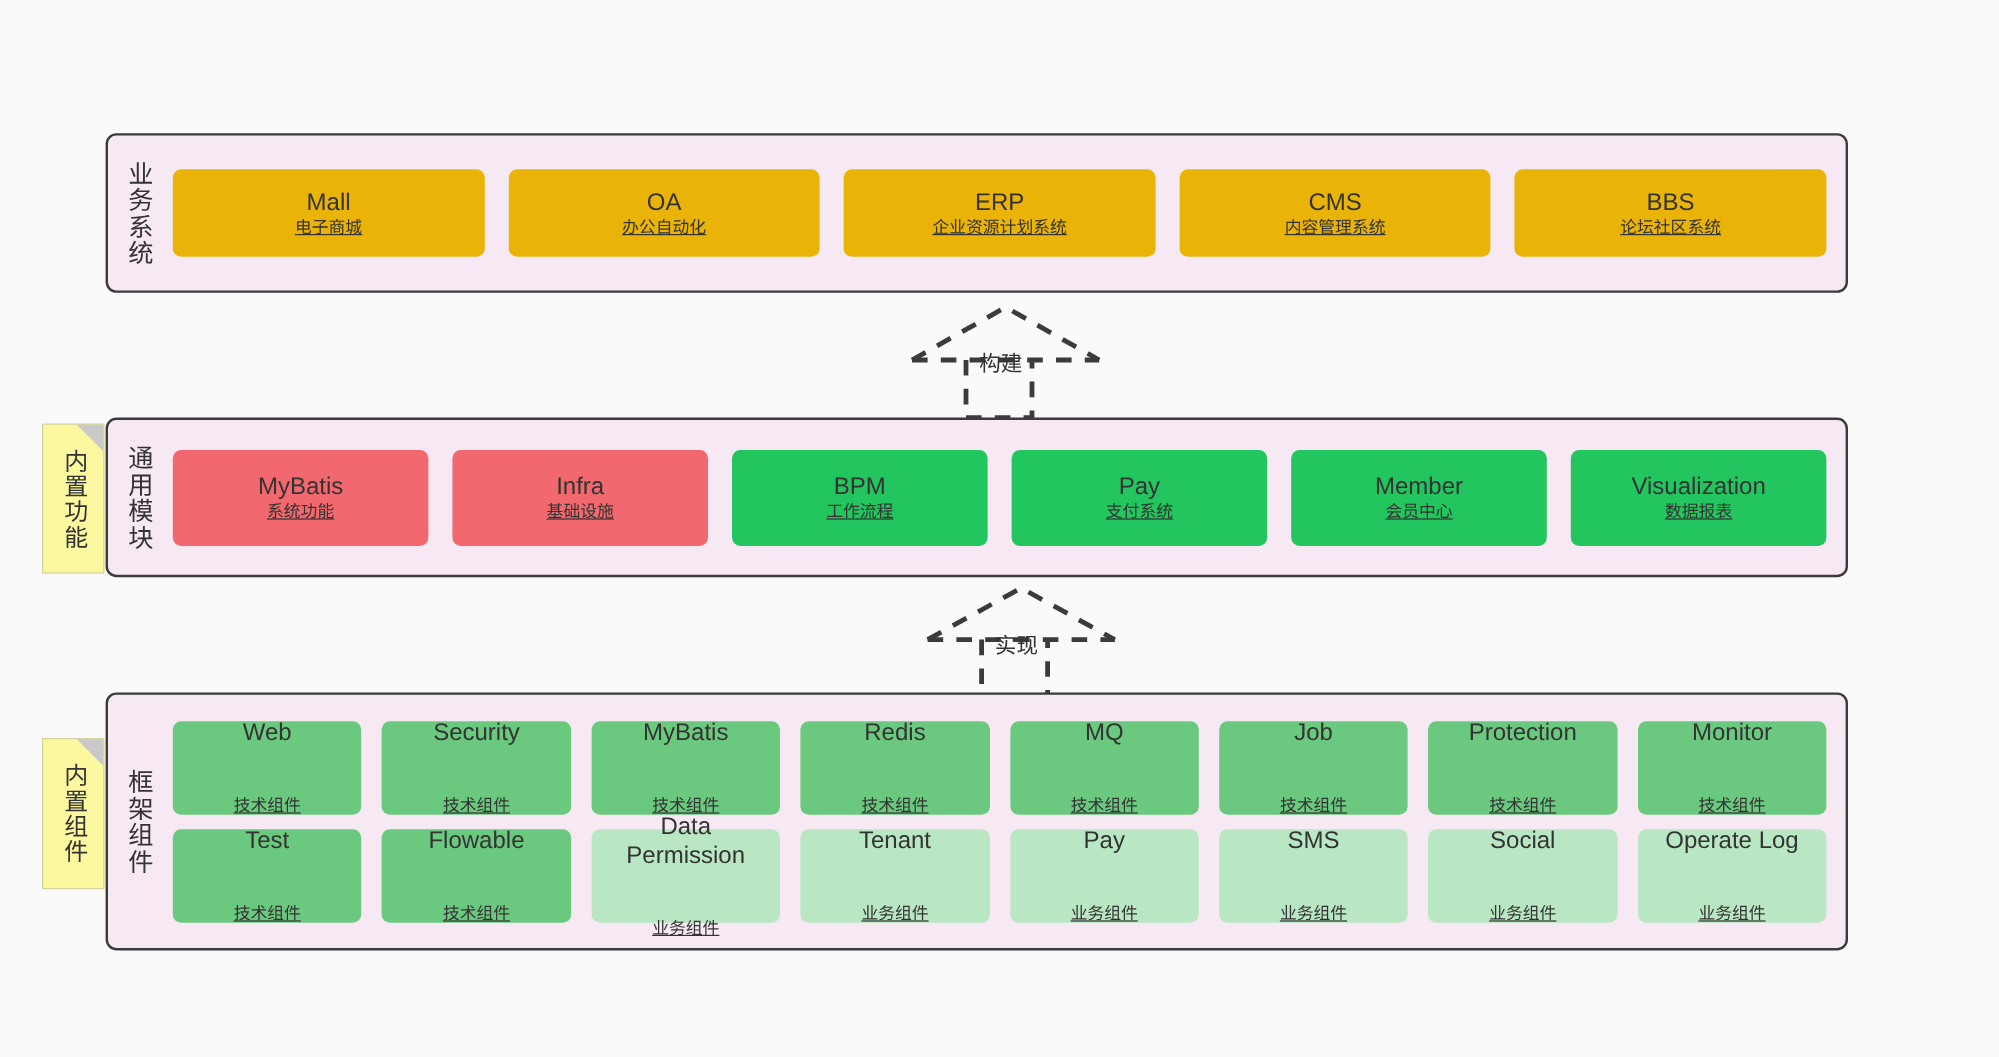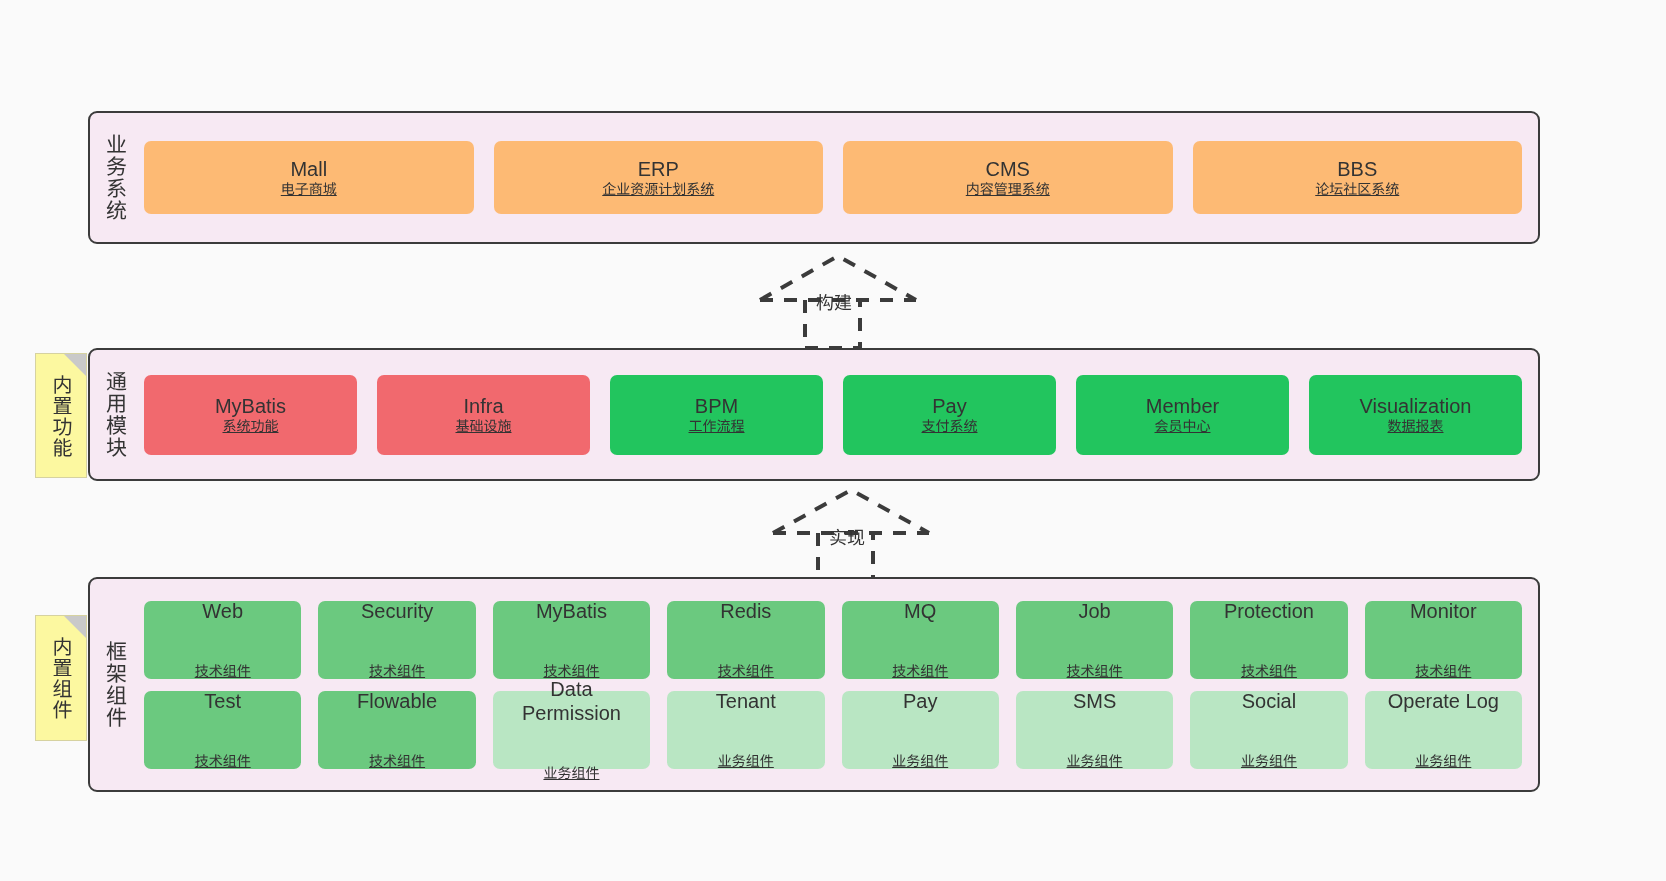--- a/index.html
+++ b/index.html
@@ -82,21 +82,21 @@
     user-select: none;
   }
   .card .en {
     font-size: 20px;
   }
   .card .cn {
     font-size: 14px;
     text-decoration: underline;
   }
 
-  .card.blue  { background: #fdba74; }
+  .card.blue  { background: #eab308; }
   .card.red   { background: #f1696e; }
   .card.pink  { background: #22c55e; }
   .card.green { background: #6bc97f; }
   .card.mint  { background: #b9e6c3; }
 
   
   #layer-business {
     left: 88px;  top: 111px;  width: 1452px; height: 133px;
   }
   #layer-business .card { height: 73px; }
@@ -169,20 +169,24 @@
 
   <div class="layer" id="layer-business">
     <div class="layer-title">业务系统</div>
     <div class="layer-body">
       <div class="row">
         <div class="card blue">
           <span class="en">Mall</span>
           <span class="cn">电子商城</span>
         </div>
         <div class="card blue">
+          <span class="en">OA</span>
+          <span class="cn">办公自动化</span>
+        </div>
+        <div class="card blue">
           <span class="en">ERP</span>
           <span class="cn">企业资源计划系统</span>
         </div>
         <div class="card blue">
           <span class="en">CMS</span>
           <span class="cn">内容管理系统</span>
         </div>
         <div class="card blue">
           <span class="en">BBS</span>
           <span class="cn">论坛社区系统</span>

